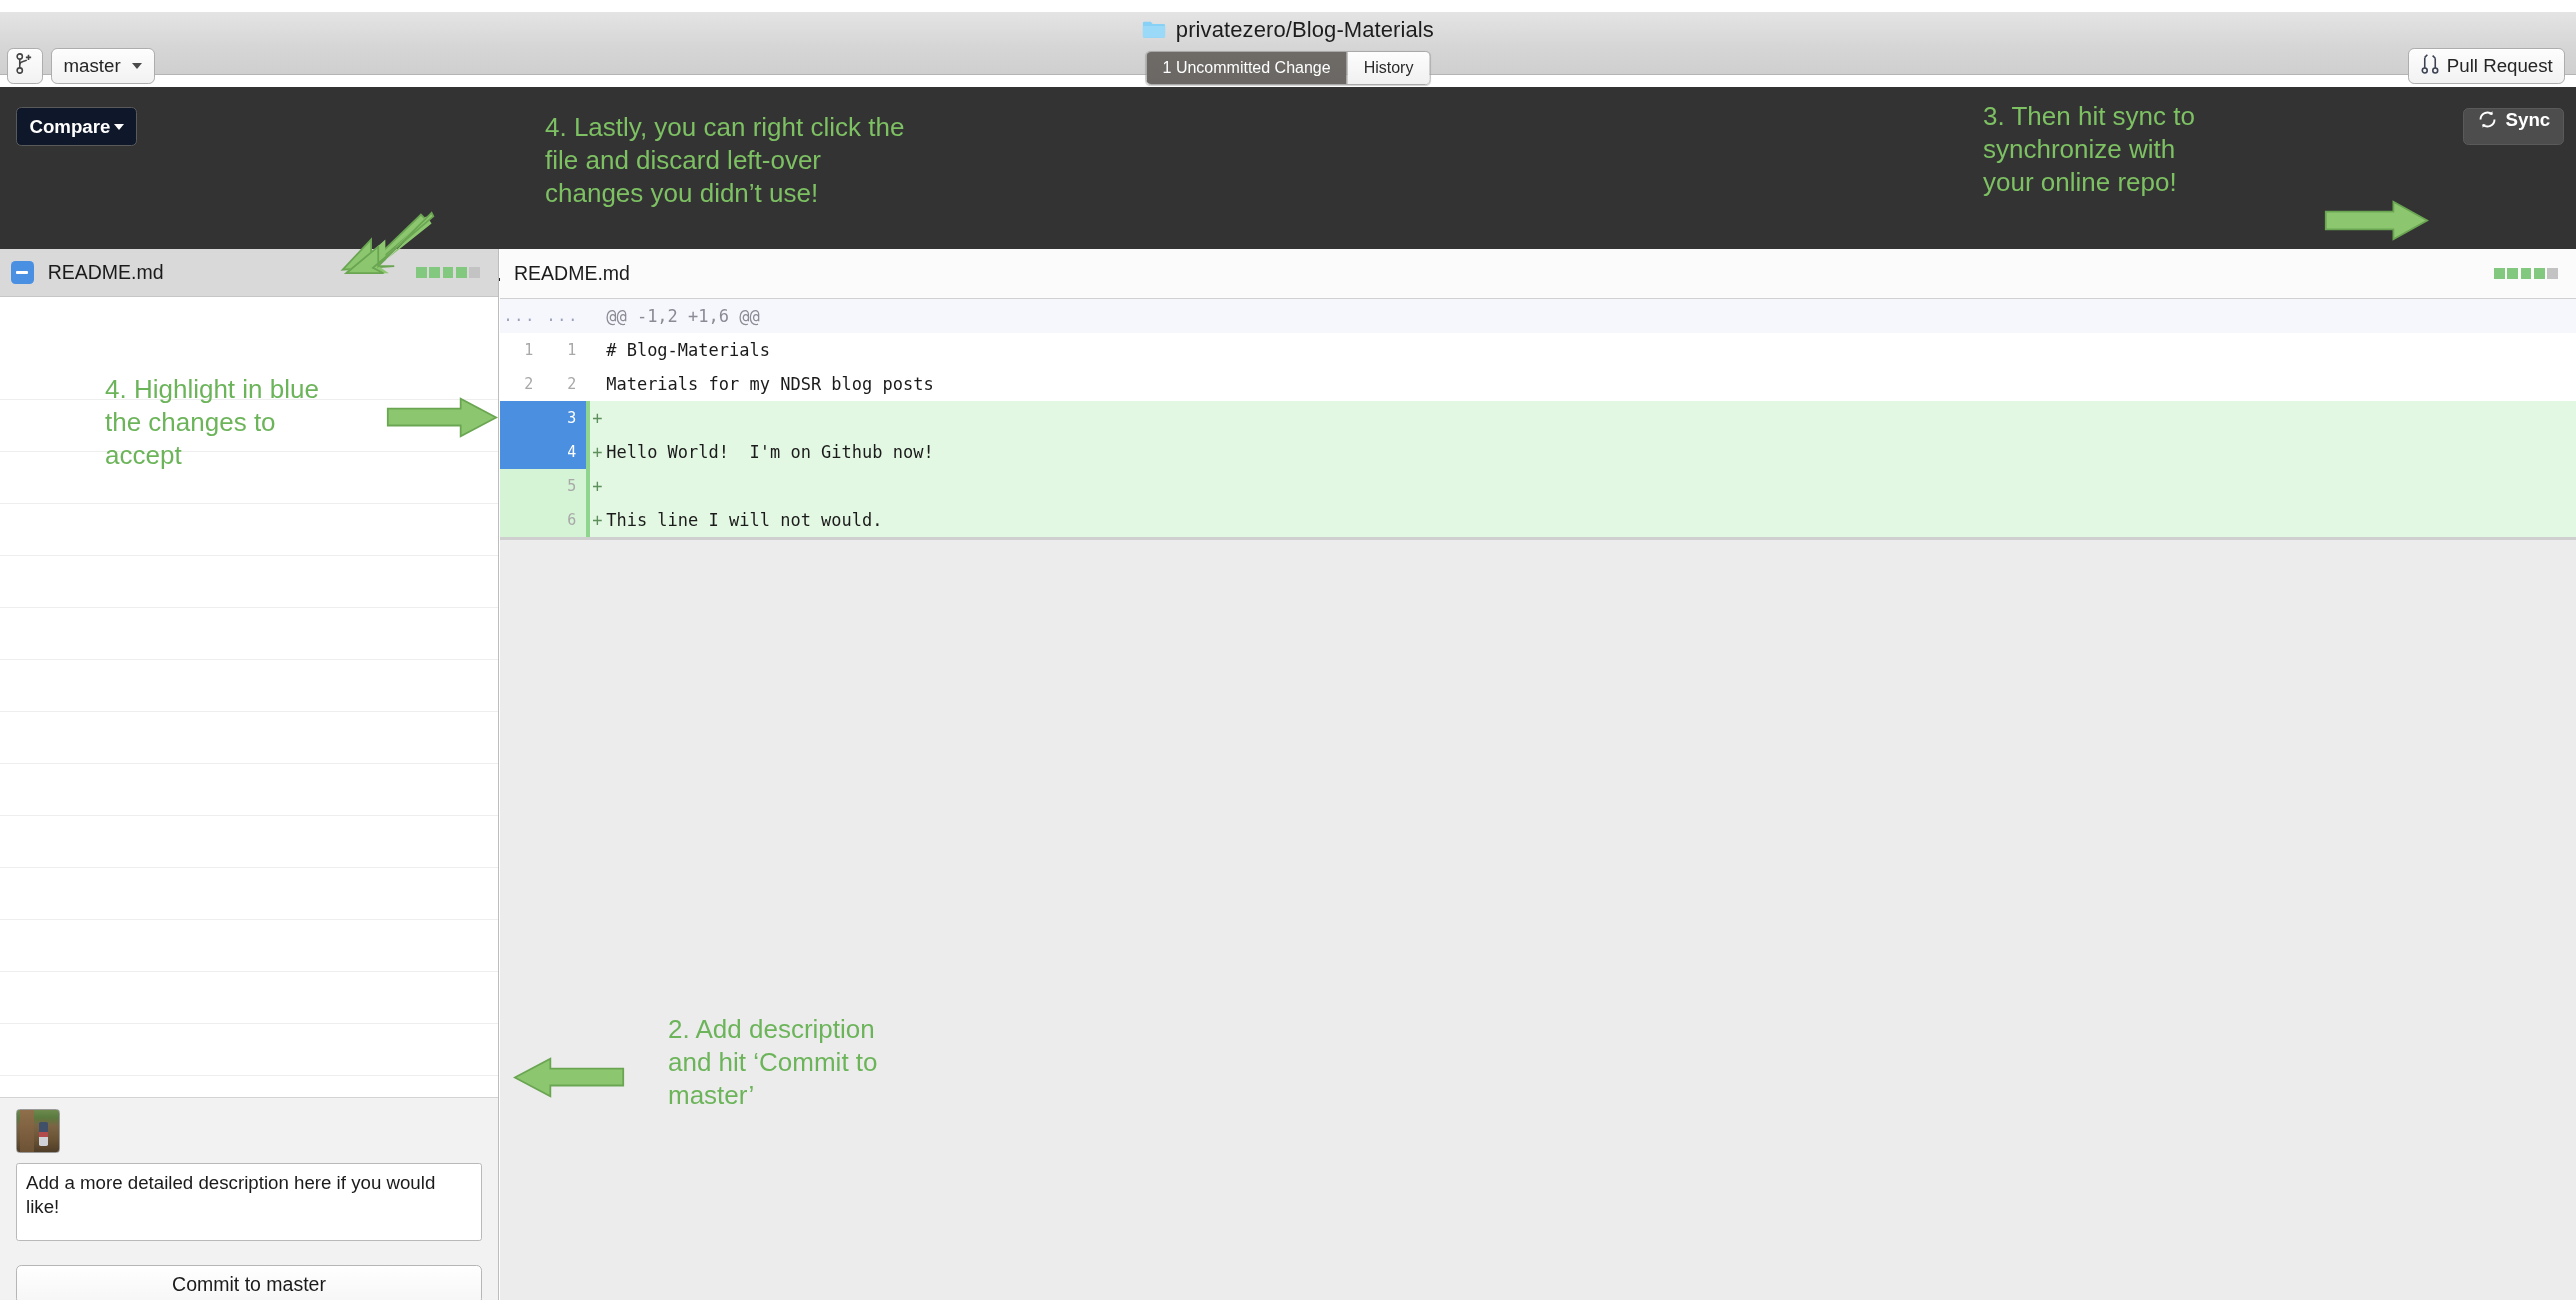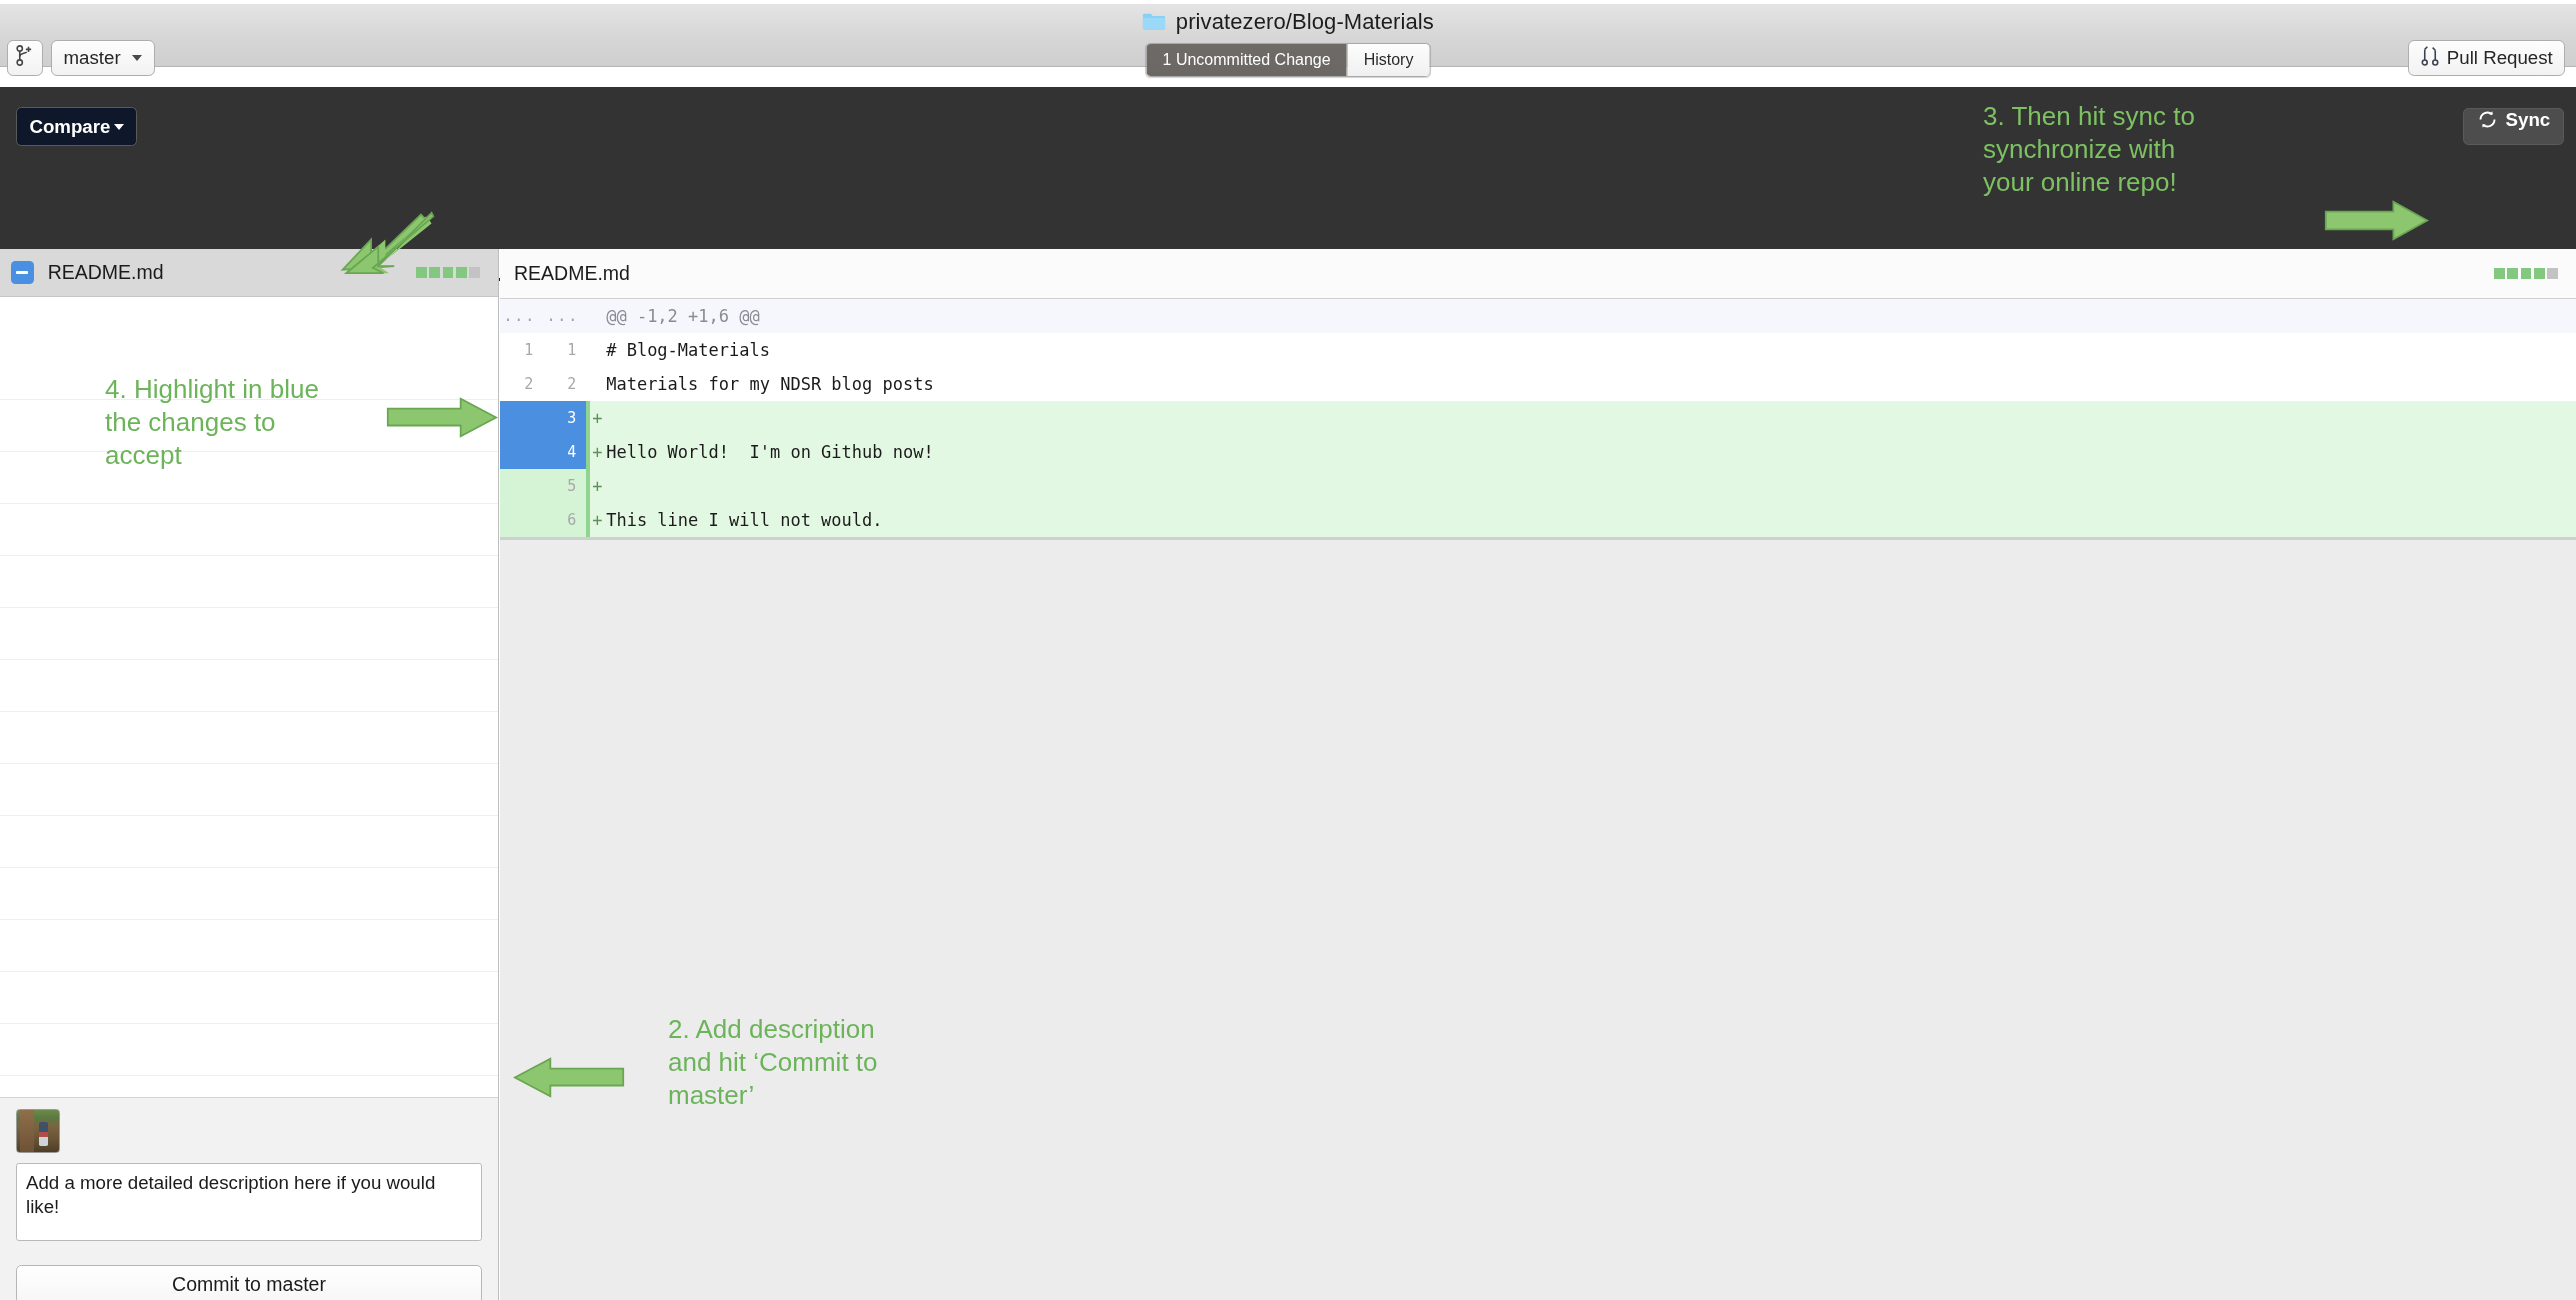--- a/index.html
+++ b/index.html
@@ -14,21 +14,21 @@
 
   #app {
     position: relative;
     width: 2576px;
     height: 1300px;
   }
 
   
   .titlebar {
     position: absolute;
-    left: 0; top: 4px;
+    left: 0; top: 12px;
     width: 2576px; height: 63px;
     background: linear-gradient(to bottom, #e4e4e4 0%, #d6d6d6 55%, #cfcfcf 100%);
     border-bottom: 0.9px solid #b4b4b4;
   }
   .repo-title {
     position: absolute;
     left: 0; right: 0; top: 1.8px;
     height: 32px;
     display: flex;
     align-items: center;
@@ -501,20 +501,23 @@
     </div>
 
     <div class="branch-lane">
       <div class="branch-lane-label">master</div>
       <div class="branch-line"></div>
       <div class="graph-node-gray"></div>
       <div class="graph-connector"></div>
       <div class="graph-node-blue"></div>
     </div>
 
+    <div class="anno dark" style="left:545px; top:24px;">4. Lastly, you can right click the
+file and discard left-over
+changes you didn’t use!</div>
 
     <div class="anno dark" style="left:1983px; top:13.3px;">3. Then hit sync to
 synchronize with
 your online repo!</div>
 
     <svg class="arrow" style="left:2324px; top:112px;" width="105" height="43" viewBox="0 0 118 48">
       <path d="M2 14h76V3l38 21-38 21V34H2z" fill="#8cc76f" stroke="#6aa552" stroke-width="2"></path>
     </svg>
   </div>
 

